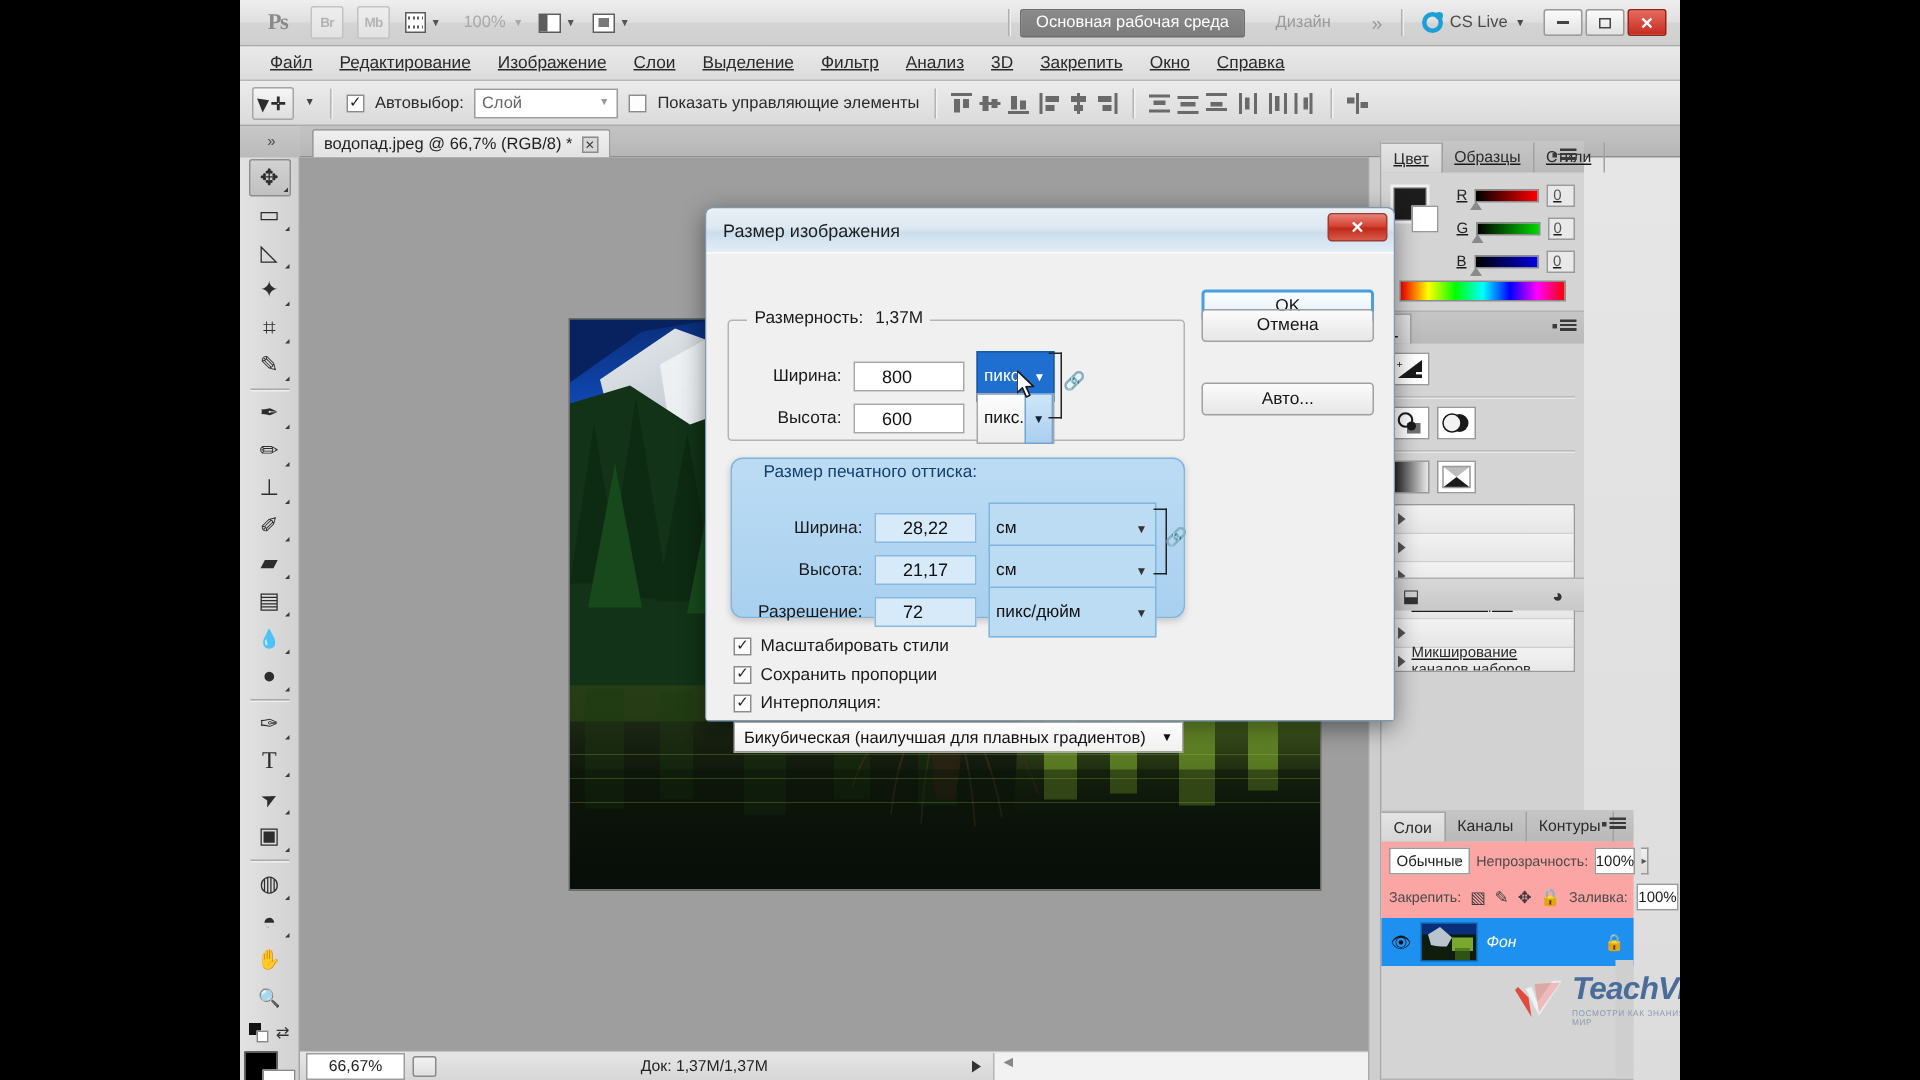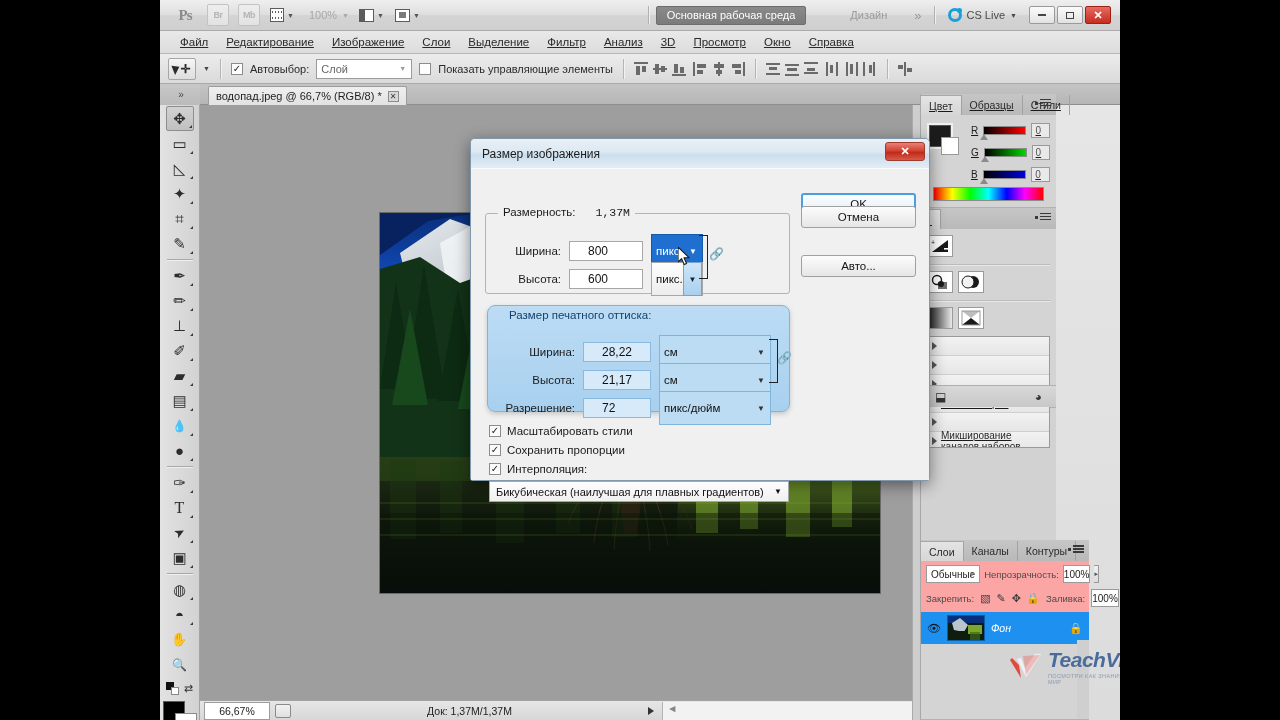--- a/index.html
+++ b/index.html
@@ -63,21 +63,21 @@
   .ico-frame { width: 15px; height: 13px; border: 1.5px solid #5c5c5c; position:relative; background:#fff; }
   .ico-frame::before { content:''; position:absolute; left:3px; right:3px; top:2.5px; bottom:2.5px; background:#7a7a7a; }
 
   .appbar-right { margin-left: auto; display: flex; align-items: center; height: 31px; }
   .wsdiv { width: 1px; height: 18px; background: #b0b0b0; margin: 0 7px; box-shadow: 1px 0 0 #f0f0f0; }
   .ws-active {
     height: 19px; padding: 0 10px; display: flex; align-items: center;
     background: linear-gradient(#8a8a8a,#7b7b7b); color: #fff; font-size: 11px;
     border-radius: 2px; border: 1px solid #6d6d6d;
   }
-  .ws-item { padding: 0 20px; color: #9a9a9a; font-size: 11px; margin-left: 24px; }
+  .ws-item { padding: 0 20px; color: #9a9a9a; font-size: 11px; }
   .ws-more { color: #9a9a9a; font-size: 13px; padding: 0 7px; letter-spacing:-2px; }
   .cslive { display: flex; align-items: center; gap: 5px; color: #4a4a4a; font-size: 11px; padding: 0 6px; }
   .cslive .bulb {
     width: 14px; height: 14px; border-radius: 50%;
     border: 3px solid #1b9fd8; position: relative;
   }
   .cslive .bulb::after { content:''; position:absolute; right:-3px; top:-3px; width:5px; height:5px;
     background:#1b9fd8; border-radius:50%; }
   .wincontrols { display: flex; align-items: center; gap: 2px; margin-left: 6px; margin-right: 9px; }
   .wc {
@@ -333,21 +333,21 @@
     background: #f0f0f0; border-top: 1px solid #fbfbfb; }
 
   .grp {
     position: absolute; border: 1px solid #b4b4b4; border-radius: 3px;
   }
   .grp-title {
     position: absolute; top: -8px; left: 12px; background: #f0f0f0; padding: 0 5px;
     font-size: 11.5px; color: #1a1a1a; white-space: nowrap;
   }
   .grp.dim-grp { left: 14px; top: 44px; width: 305px; height: 81px; }
-  .grp-title.dimtitle { display: flex; gap: 20px; }
+  .grp-title.dimtitle { display: flex; gap: 8px; }
 
   .grp.print-grp {
     left: 16px; top: 136px; width: 303px; height: 107px;
     background: linear-gradient(#bcdcf4,#a8d0ef);
     border: 1px solid #7fb4dd; border-radius: 8px;
     box-shadow: 0 2px 5px rgba(0,0,0,0.18);
   }
   .grp-title.printtitle { background: transparent; color: #14406b; left: 16px; top: 3px; }
 
   .frow { position: absolute; display: flex; align-items: center; }
@@ -394,21 +394,21 @@
     position: absolute; left: 330px; width: 115px; height: 22px;
     border: 1px solid #a0a0a0; border-radius: 3px;
     background: linear-gradient(#fcfcfc,#e6e6e6);
     display: flex; align-items: center; justify-content: center;
     font-size: 11.5px; color: #141414;
   }
   .dlg-btn.primary { border: 2px solid #4a9fe0; background: linear-gradient(#fafdff,#e3eef8); }
 
   .cursor { position: absolute; z-index: 50; width: 13px; height: 19px; }
 
-  .sizeinfo { font-size: 11.5px; color:#1a1a1a;font-family:Liberation Mono, monospace; }
+  .sizeinfo { font-size: 11.5px; color:#1a1a1a; }
 </style>
 </head>
 <body>
 
 <div id="root">
 
   <div class="app">
 
     <div class="appbar">
       <div class="ps-logo">Ps</div>
@@ -456,21 +456,21 @@
 
     <div class="menubar">
       <div class="mi">Файл</div>
       <div class="mi">Редактирование</div>
       <div class="mi">Изображение</div>
       <div class="mi">Слои</div>
       <div class="mi">Выделение</div>
       <div class="mi">Фильтр</div>
       <div class="mi">Анализ</div>
       <div class="mi">3D</div>
-      <div class="mi">Просмотр</div>
+      <div class="mi">Закрепить</div>
       <div class="mi">Окно</div>
       <div class="mi">Справка</div>
     </div>
 
     <div class="optionsbar">
       <div class="tool-preset">
         <span class="mv-arrow"></span>
         <span class="plusmini">✛</span>
       </div>
       <span class="ob-car">▼</span>

